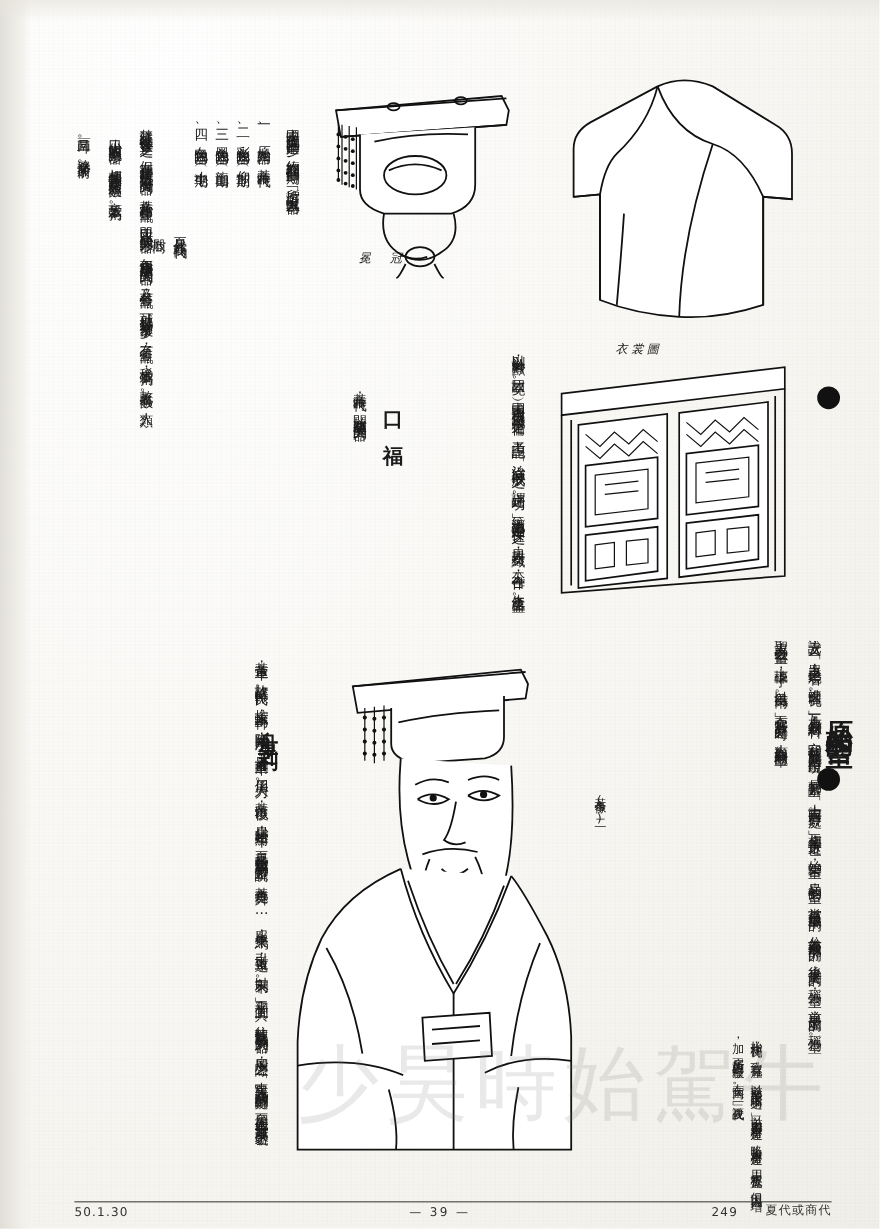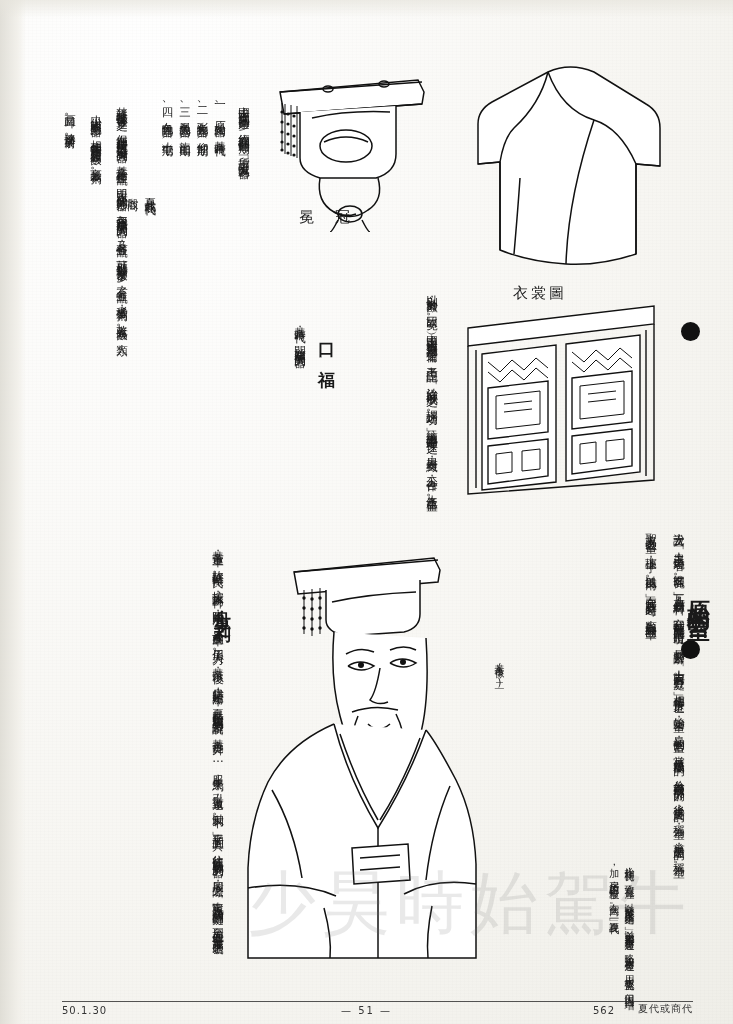--- a/index.html
+++ b/index.html
@@ -57,21 +57,21 @@
   .heading-mid{
     writing-mode:vertical-rl;text-orientation:upright;
     font-size:17px;font-weight:bold;letter-spacing:5px;
     position:absolute;
   }
   .caption{
     writing-mode:vertical-rl;text-orientation:upright;
     font-size:10px;letter-spacing:2px;position:absolute;
   }
   .caption-h{
-    font-size:15px;letter-spacing:3px;position:absolute;
+    font-size:10px;letter-spacing:3px;position:absolute;font-style:italic;
   }
 
   .dot{
     position:absolute;width:19px;height:19px;border-radius:50%;
     background:#111;
   }
 
   
   .fig{position:absolute;}
   svg{display:block;}
@@ -319,17 +319,17 @@
 
   <div class="vtext col" style="left:288px;top:318px;height:190px;width:20px;">黃帝時代，開始有簡單的陶器</div>
 
   <div class="vtext col" style="left:358px;top:286px;height:232px;width:82px;">以別於禽獸，故曰冕。）中國人自古稱為「冠帶之倫」，考工記曰：「治絲麻以成之，謂之婦功。」紡織之事由婦女任之，男耕女織，分工合作，生產益盛。</div>
 
   <div class="watermark">少昊時始駕牛</div>
 
   <div class="rule"></div>
   <div class="footer">
     <span class="fl">50.1.30</span>
-    <span class="fc">— 51 —</span>
-    <span class="fr1">562</span>
+    <span class="fc">— 39 —</span>
+    <span class="fr1">249</span>
     <span class="fr2">夏代或商代</span>
   </div>
 </div>
 
 </body></html>

